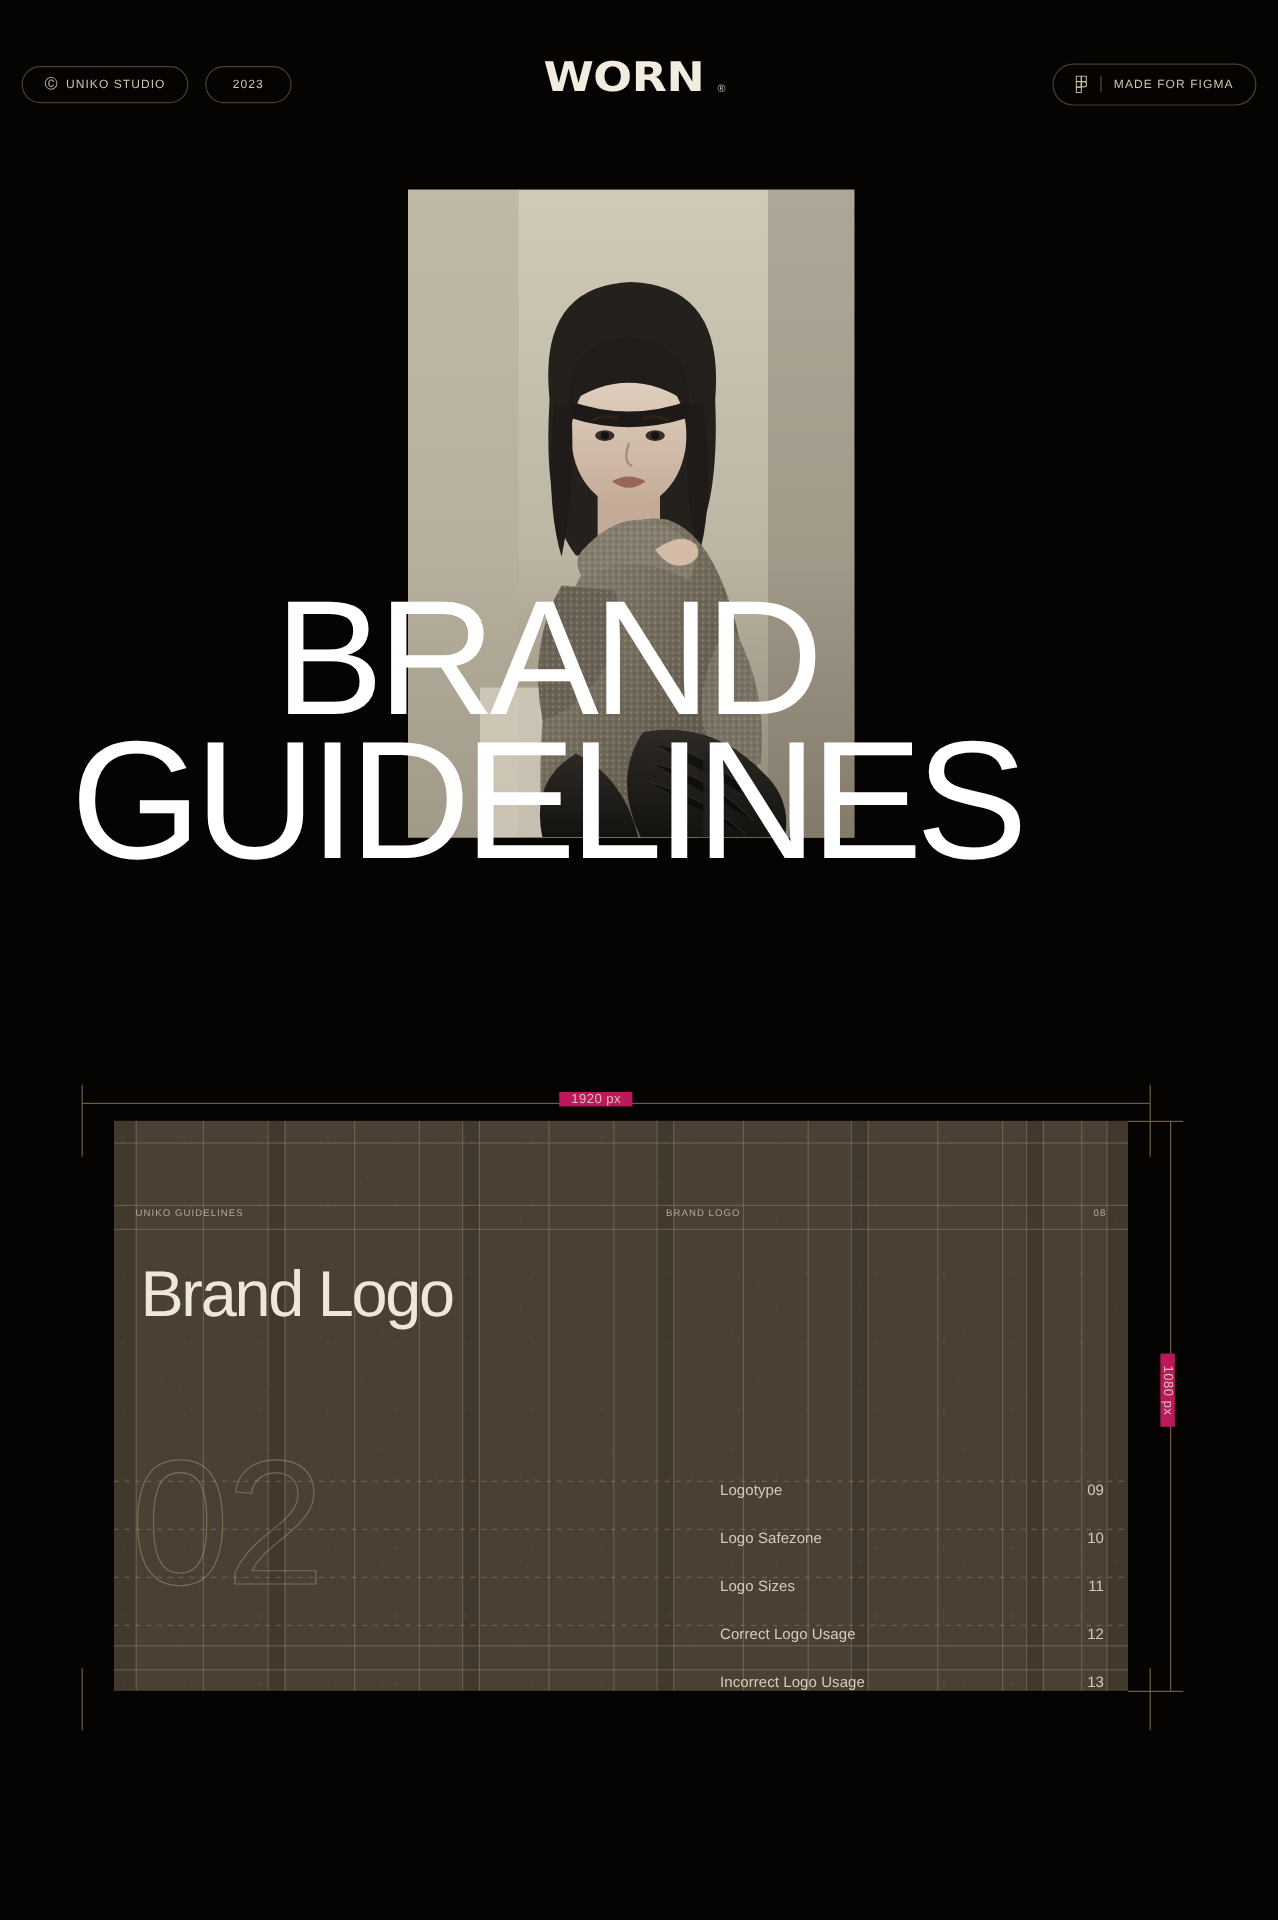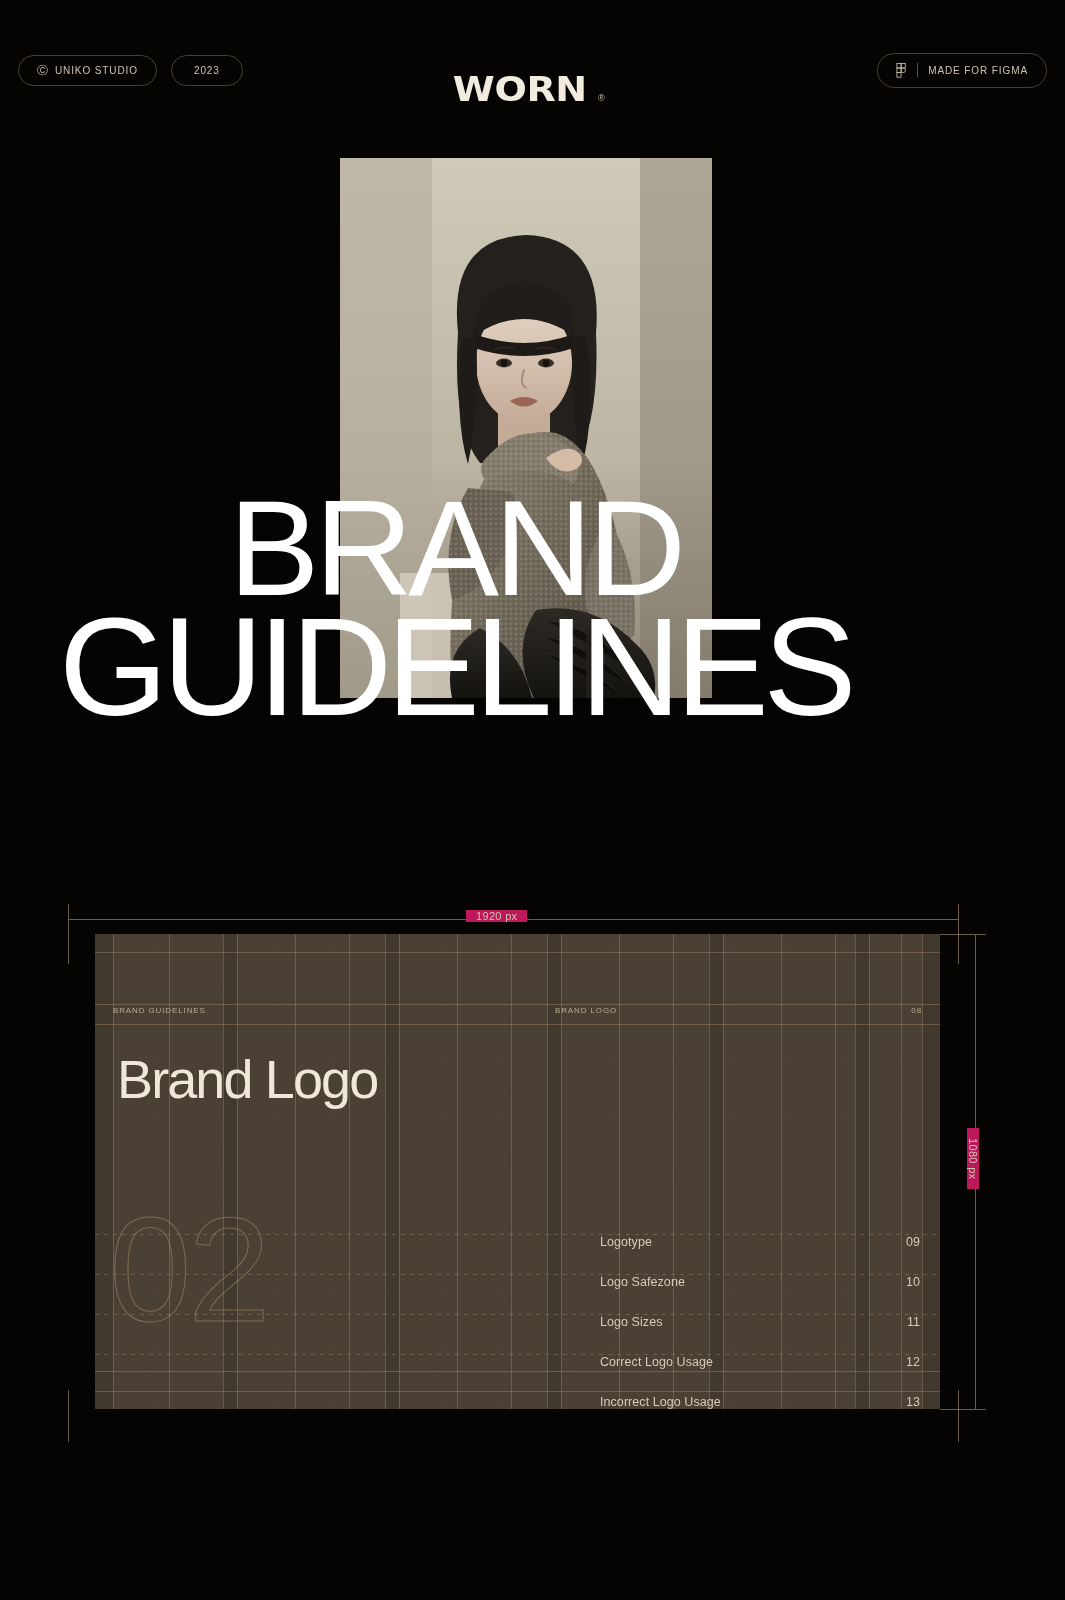--- a/index.html
+++ b/index.html
@@ -32,21 +32,21 @@
     background:transparent;
   }
   .pill.small { padding:9px 22px; }
   .copy-mark { font-size:11px; line-height:1; }
   .divider-v { width:1px; height:14px; background:#5a4c3c; margin:0 4px; }
 
   .figma-ico { width:11px; height:15px; display:block; }
 
   
   .worn-wrap {
-    position:absolute; left:0; top:72px; width:1065px;
+    position:absolute; left:0; top:48px; width:1065px;
     display:flex; align-items:flex-end; justify-content:center; gap:18px;
   }
   .worn {
     font-family:"DejaVu Sans", sans-serif;
     font-weight:700;
     font-size:34px;
     letter-spacing:-0.01em;
     color:#f2ece0;
     line-height:1;
     transform:scaleX(1.12);
@@ -362,21 +362,21 @@
       <div class="row-dash" style="top:300px;"></div>
       <div class="row-dash" style="top:340px;"></div>
       <div class="row-dash" style="top:380px;"></div>
       <div class="row-dash" style="top:420px;"></div>
       <div class="row-guide" style="top:437px;"></div>
       <div class="row-guide" style="top:457px;"></div>
 
       <div class="watermark">02</div>
 
       <div class="slide-head">
-        <span class="sh-left">BRAND GUIDELINES</span>
+        <span class="sh-left">UNIKO GUIDELINES</span>
         <span class="sh-center">BRAND LOGO</span>
         <span class="sh-right">08</span>
       </div>
 
       <div class="slide-heading">Brand Logo</div>
 
       <div class="toc">
         <div class="toc-row">
           <span class="toc-name">Logotype</span>
           <span class="toc-fill"></span>

